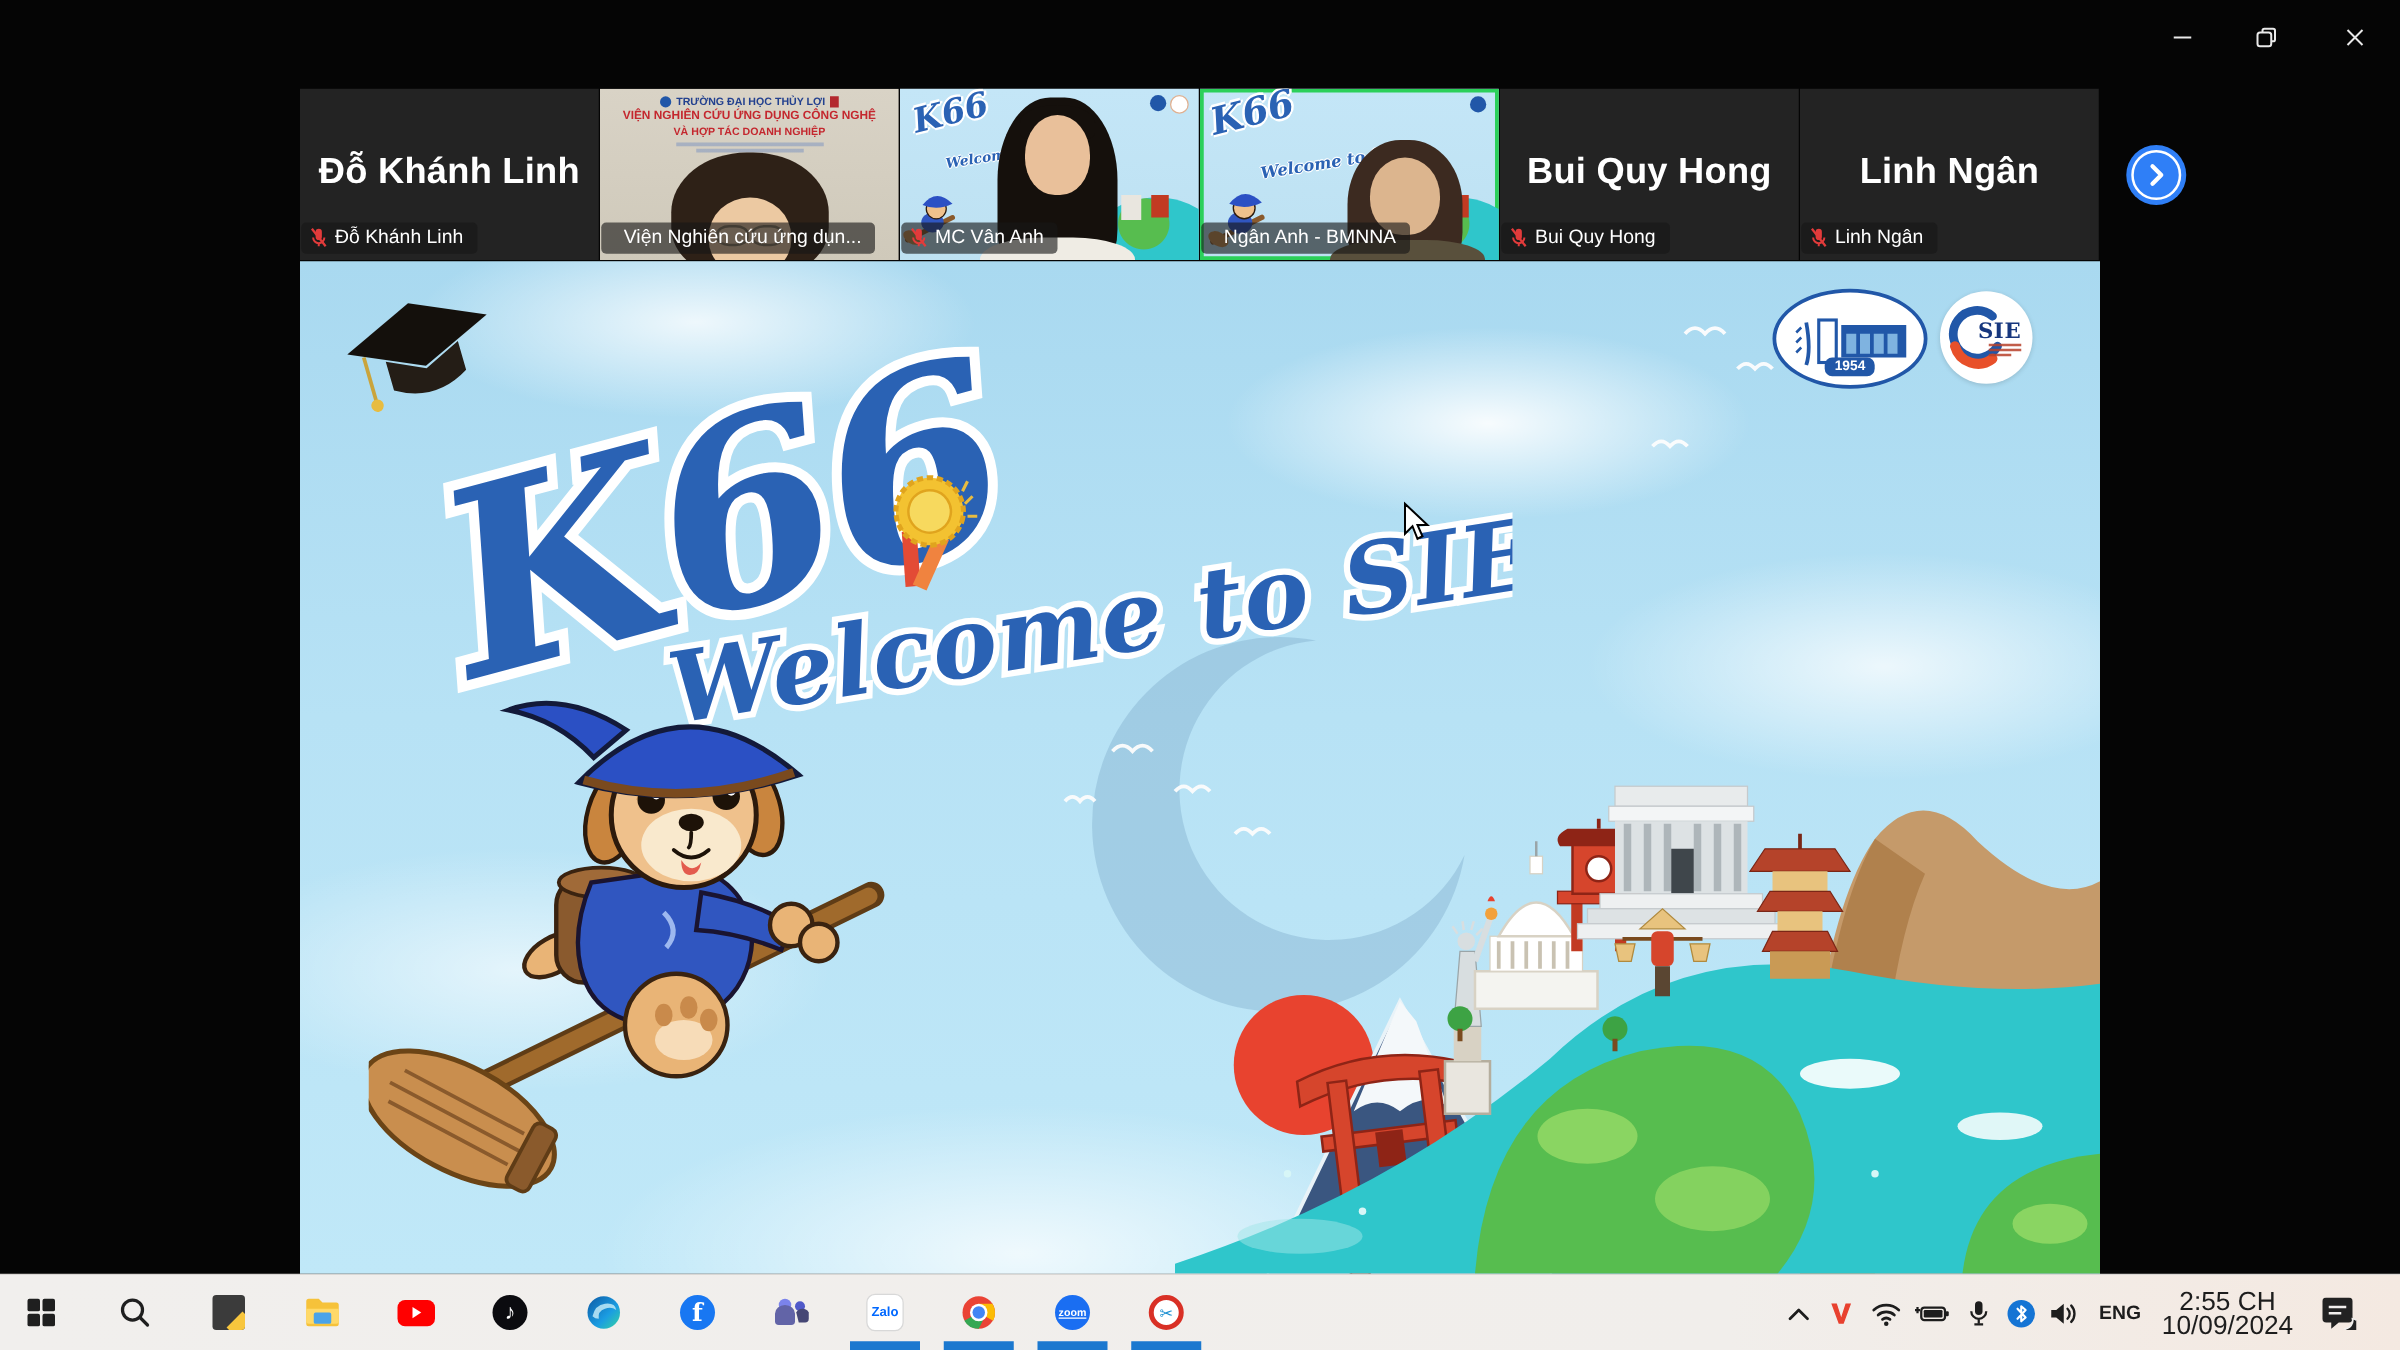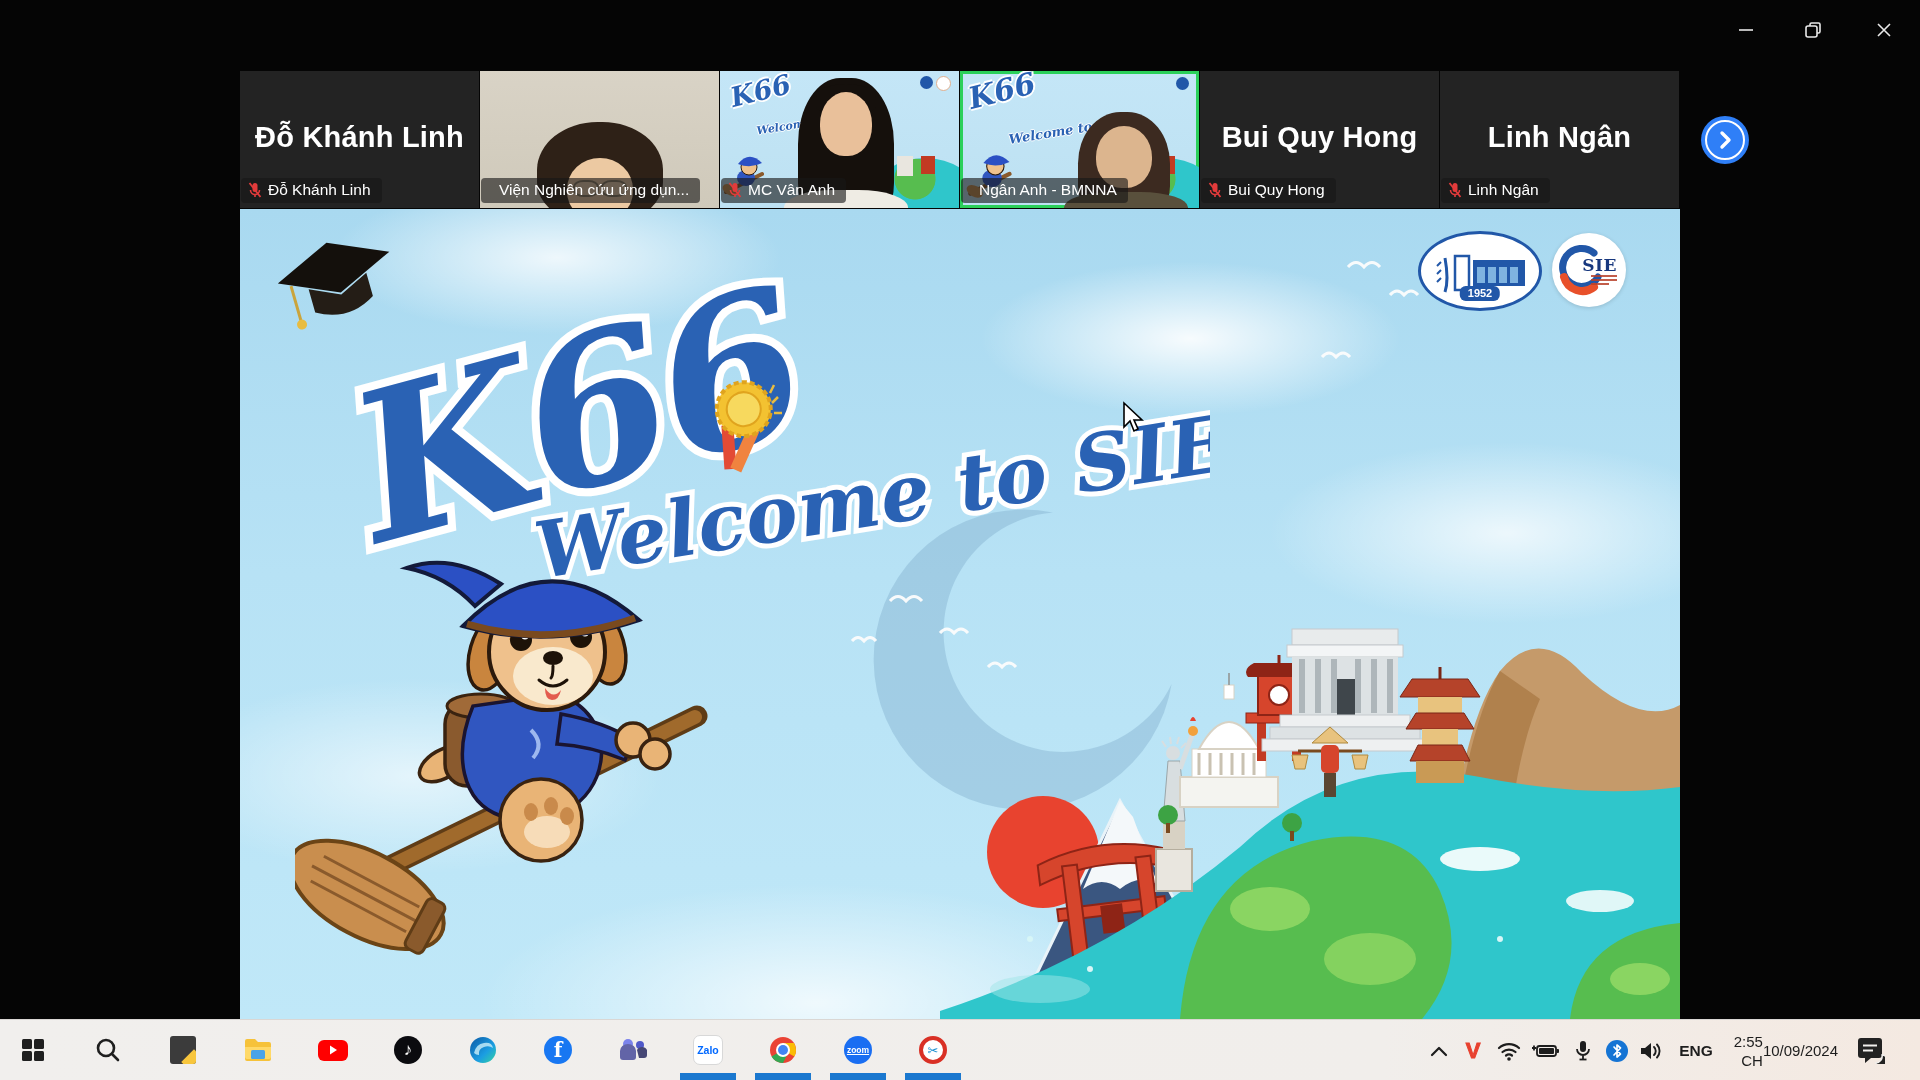--- a/index.html
+++ b/index.html
@@ -79,21 +79,21 @@
   .sie-bars{position:absolute;right:9px;top:42px;width:26px;}
   .sie-bars div{height:2px;background:#b7412a;margin-bottom:2px;opacity:.85;}
 
   
   .taskbar{position:absolute;left:0;top:1019px;width:1920px;height:61px;
      background:linear-gradient(90deg,#f1efed 0%,#f1eeeb 72%,#f4e9e1 100%);border-top:1px solid #dad7d4;box-sizing:border-box;}
   .tb-ico{position:absolute;top:6px;width:48px;height:48px;display:flex;align-items:center;justify-content:center;cursor:pointer;}
   .runline{position:absolute;bottom:0;height:7px;width:56px;background:#1b78cf;}
   .tray-ico{position:absolute;top:17px;width:30px;height:28px;display:flex;align-items:center;justify-content:center;cursor:pointer;}
   .tray-txt{position:absolute;top:0;height:61px;display:flex;align-items:center;justify-content:center;color:#1d1d1d;cursor:pointer;}
-  .clock{flex-direction:row;line-height:19px;font-size:15px;text-align:right;}
+  .clock{flex-direction:column;line-height:19px;font-size:21px;text-align:center;}
 
   .ico-note{width:26px;height:28px;background:#3b3b3b;border-radius:3px;position:relative;overflow:hidden;}
   .ico-note:after{content:"";position:absolute;right:-7px;bottom:-7px;width:18px;height:18px;background:#f8c63d;transform:rotate(45deg);}
   .ico-yt{width:30px;height:21px;background:#f00;border-radius:6px;display:flex;align-items:center;justify-content:center;}
   .ico-tt{width:28px;height:28px;background:#0b0b0f;border-radius:50%;color:#fff;font-size:17px;display:flex;align-items:center;justify-content:center;}
   .ico-fb{width:28px;height:28px;background:#1877f2;border-radius:50%;color:#fff;font-weight:700;font-size:20px;display:flex;align-items:center;justify-content:center;font-family:"DejaVu Serif",serif;}
   .ico-zalo{width:28px;height:28px;background:#fff;border-radius:7px;border:1px solid #d8d8d8;display:flex;align-items:center;justify-content:center;
       color:#0068ff;font-weight:700;font-size:10.5px;}
   .ico-zoom{width:28px;height:28px;background:#1a6ef2;border-radius:50%;display:flex;align-items:center;justify-content:center;color:#fff;font-weight:700;font-size:8.5px;text-decoration:underline;}
   .ico-rec{width:28px;height:28px;border-radius:50%;border:4px solid #d93025;box-sizing:border-box;background:#fff;display:flex;align-items:center;justify-content:center;color:#1a8fd1;font-size:13px;}
@@ -128,20 +128,31 @@
         <path d="M2.5,8 a4.5,4.5 0 0 0 9,0" fill="none" stroke="#e23b3b" stroke-width="1.6"></path>
         <line x1="7" y1="12.5" x2="7" y2="15" stroke="#e23b3b" stroke-width="1.6"></line>
         <line x1="1.5" y1="1" x2="12.5" y2="15" stroke="#e23b3b" stroke-width="1.8"></line>
       </svg>
       <span>Đỗ Khánh Linh</span>
     </div>
   </div>
 
   <div class="tile" style="left:480px">
     <div class="wall">
+      <div class="wall-text">
+        <div class="wall-line0">
+            <span class="wall-dot"></span>
+          <span>TRƯỜNG ĐẠI HỌC THỦY LỢI</span>
+          <span class="wall-red"></span>
+          </div>
+        <div class="wall-line1">VIỆN NGHIÊN CỨU ỨNG DỤNG CÔNG NGHỆ</div>
+        <div class="wall-line2">VÀ HỢP TÁC DOANH NGHIỆP</div>
+        <div class="wall-bar" style="width:118px"></div>
+        <div class="wall-bar" style="width:86px"></div>
+      </div>
       <div class="person hair2"></div>
       <div class="person face2"></div>
       <div class="person glasses"></div>
     </div>
     <div class="tile-label nomic">
       <span>Viện Nghiên cứu ứng dụn...</span>
     </div>
   </div>
 
   <div class="tile video" style="left:720px">
@@ -281,21 +292,21 @@
           <path d="M16,24 l-4,4 M16,32 l-4,4 M16,40 l-4,4" stroke="#2157a8" stroke-width="2"></path>
           <rect x="30" y="18" width="14" height="34" fill="none" stroke="#2157a8" stroke-width="2.5"></rect>
           <rect x="48" y="26" width="52" height="22" fill="#2157a8"></rect>
           <rect x="52" y="29" width="8" height="16" fill="#7fb3e0"></rect>
             <rect x="63" y="29" width="8" height="16" fill="#7fb3e0"></rect>
           <rect x="74" y="29" width="8" height="16" fill="#7fb3e0"></rect>
             <rect x="85" y="29" width="8" height="16" fill="#7fb3e0"></rect>
           <path d="M48,22 h52 v4 h-52 z" fill="#2157a8"></path>
         </svg>
       </div>
-      <div class="uni-year">1952</div>
+      <div class="uni-year">1954</div>
     </div>
 
     <div class="abs sie-logo">
       <svg class="abs" style="left:6px;top:10px" width="44" height="54" viewBox="0 0 44 54">
         <path d="M36,10 A19,19 0 1 0 40,34" fill="none" stroke="#2157a8" stroke-width="7" stroke-linecap="round"></path>
         <path d="M6,34 A19,19 0 0 0 36,44" fill="none" stroke="#e8502a" stroke-width="8" stroke-linecap="round"></path>
       </svg>
       <div class="sie-text">SIE</div>
       <div class="sie-bars">
           <div></div>

